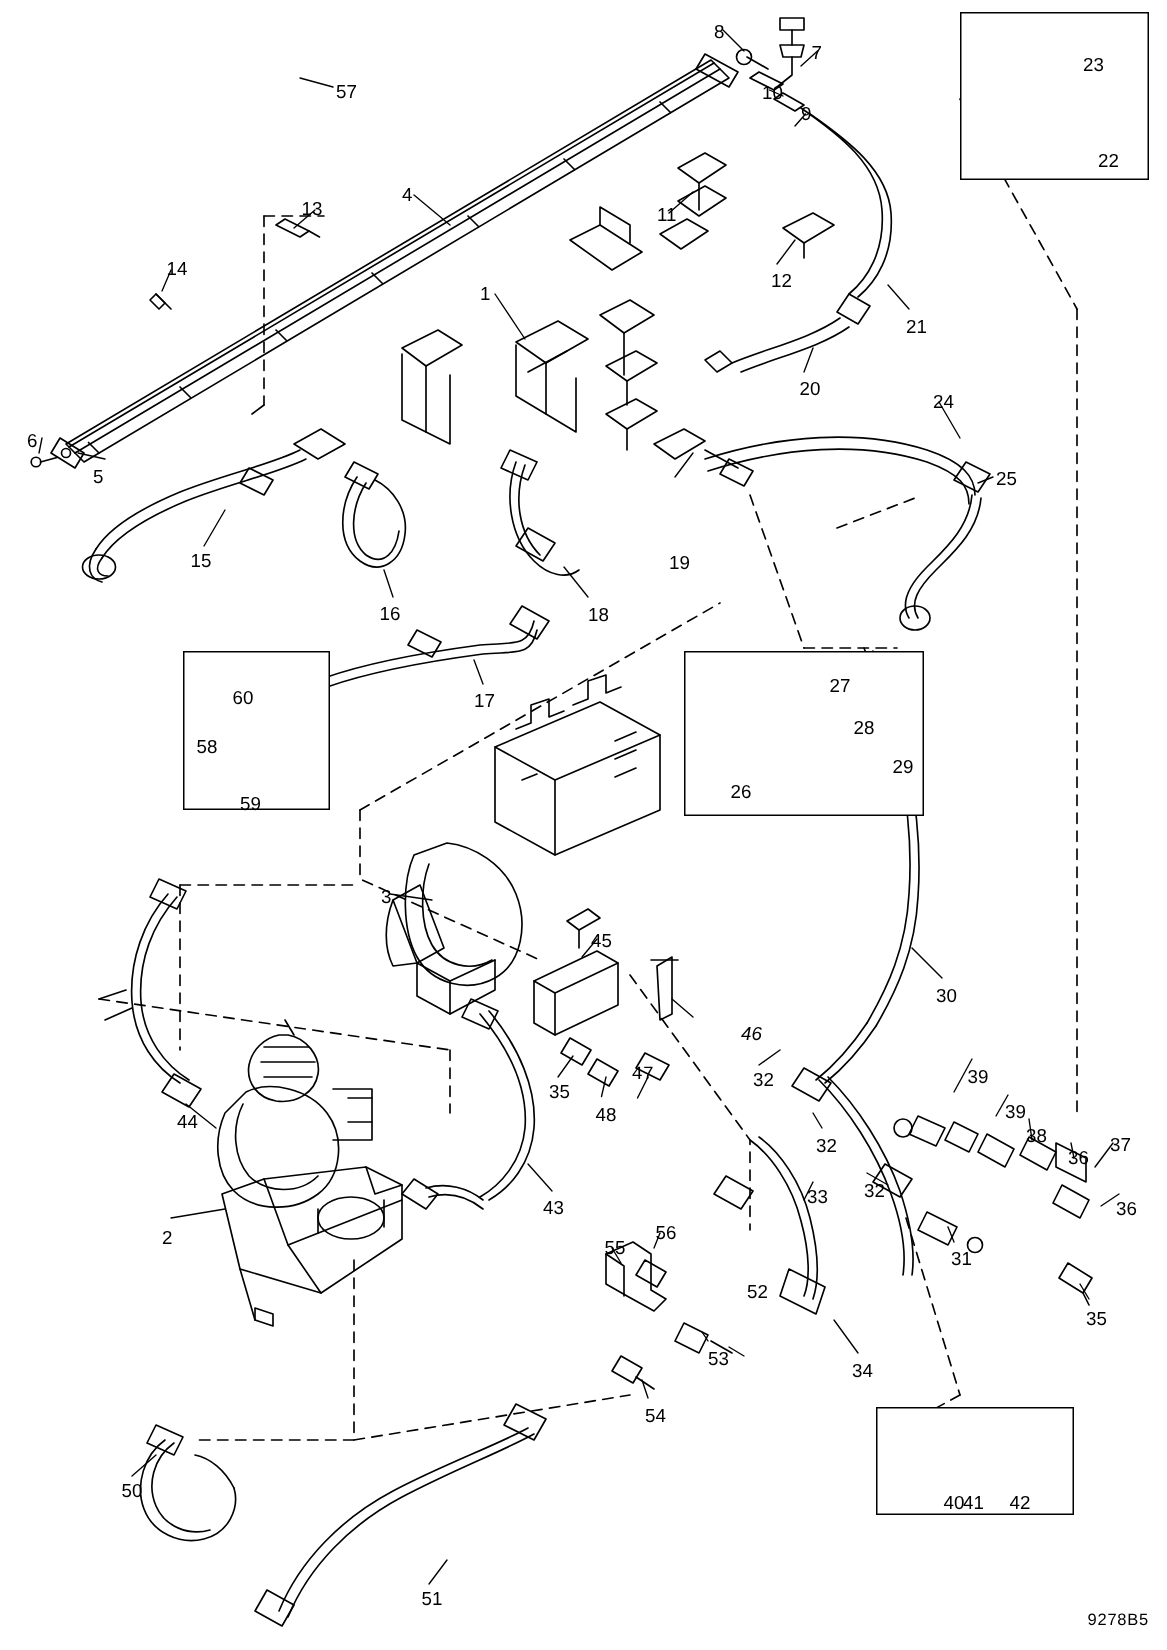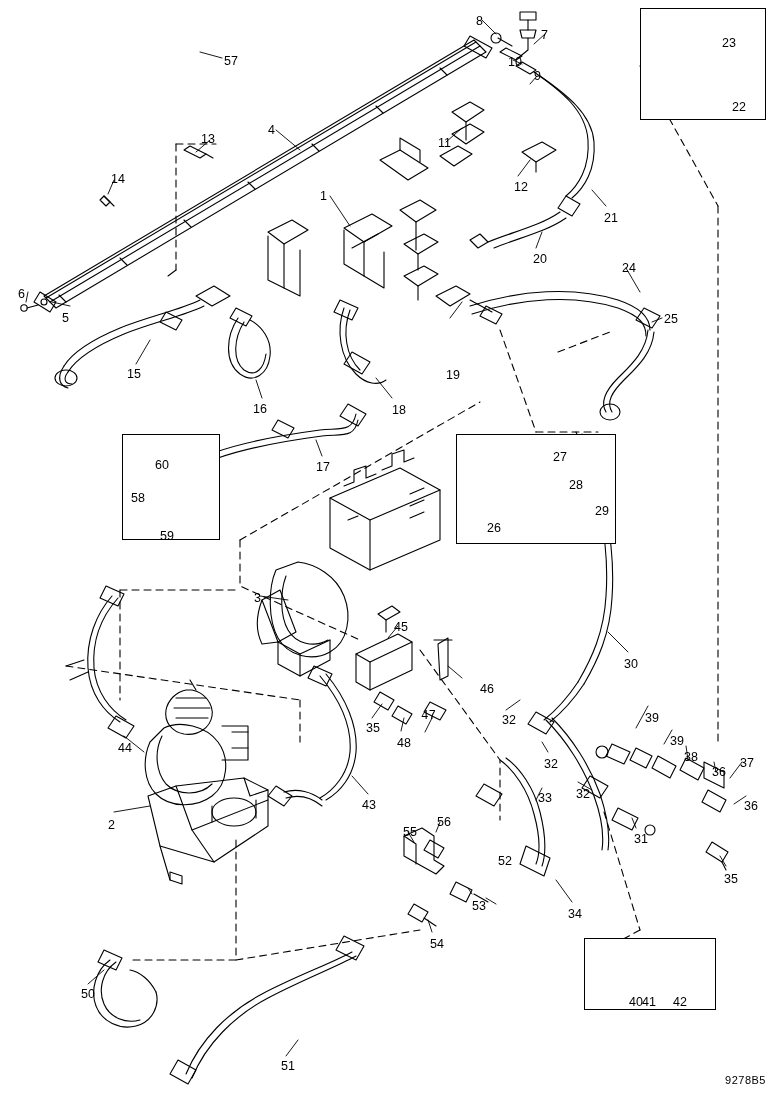--- a/index.html
+++ b/index.html
@@ -496,21 +496,21 @@
       <div class="callout" style="left: 740px; top: 757px;">37</div>
       <div class="callout" style="left: 684px; top: 751px;">38</div>
       <div class="callout" style="left: 645px; top: 712px;">39</div>
       <div class="callout" style="left: 670px; top: 735px;">39</div>
       <div class="callout" style="left: 629px; top: 996px;">40</div>
       <div class="callout" style="left: 604px; top: 996px; margin-left: 38px;">41</div>
       <div class="callout" style="left: 673px; top: 996px;">42</div>
       <div class="callout" style="left: 362px; top: 799px;">43</div>
       <div class="callout" style="left: 118px; top: 742px;">44</div>
       <div class="callout" style="left: 394px; top: 621px;">45</div>
-      <div class="callout" style="left: 480px; top: 683px;">46</div>
+      <div class="callout" style="left: 494px; top: 683px; font-style: italic;">46</div>
       <div class="callout" style="left: 421px; top: 710px; font-family: Liberation Mono, monospace;">47</div>
       <div class="callout" style="left: 397px; top: 737px;">48</div>
       <div class="callout" style="left: 366px; top: 722px;">35</div>
       <div class="callout" style="left: 81px; top: 988px;">50</div>
       <div class="callout" style="left: 281px; top: 1060px;">51</div>
       <div class="callout" style="left: 498px; top: 855px;">52</div>
       <div class="callout" style="left: 472px; top: 900px;">53</div>
       <div class="callout" style="left: 430px; top: 938px;">54</div>
       <div class="callout" style="left: 403px; top: 826px;">55</div>
       <div class="callout" style="left: 437px; top: 816px;">56</div>

